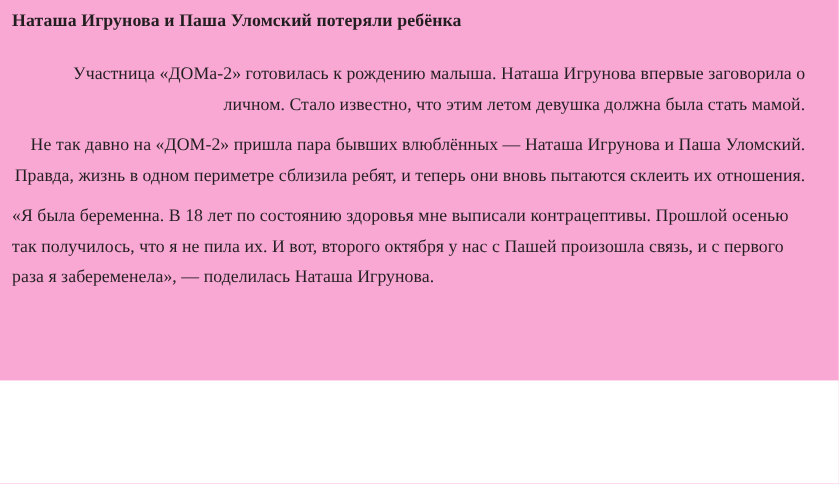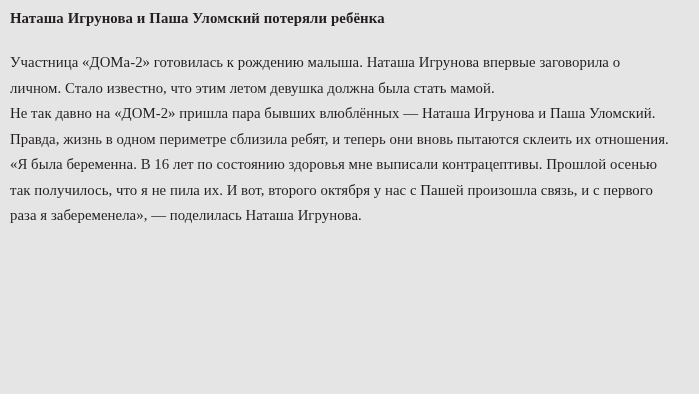--- a/index.html
+++ b/index.html
@@ -10,52 +10,53 @@
     width: 699px;
     height: 403px;
     background: #ffffff;
     font-family: "Liberation Serif", serif;
     color: #231f20;
     overflow: hidden;
   }
   .page {
     box-sizing: border-box;
     width: 699px;
-    height: 394px;
+    height: 317px;
     padding: 8px 28px 0 10px;
-    background: #e5e5e5;
+    background: #f9a8d4;
   }
   .headline {
     font-family: "Liberation Serif", serif;
     font-size: 14.8px;
     line-height: 20px;
     color: #231f20;
     margin: 0 0 22px 0;
     letter-spacing: 0.1px;
   }
   .para {
     font-family: "Liberation Serif", serif;
     font-size: 14.8px;
     line-height: 25.5px;
     color: #231f20;
     margin: 0;
     text-align: left;
     letter-spacing: 0.05px;
   }
   .para + .para {
-    margin-top: 0;
+    margin-top: 8px;
   }
   .gap-large {
     margin-top: 22px;
+    text-align: right;
   }
   .gap-none {
     margin-top: 0;
   }
 </style>
 </head>
 <body>
 
 <div class="page">
   <h1 class="headline">Наташа Игрунова и Паша Уломский потеряли ребёнка</h1>
   <p class="para gap-large">Участница «ДОМа-2» готовилась к рождению малыша. Наташа Игрунова впервые заговорила о личном. Стало известно, что этим летом девушка должна была стать мамой.</p>
   <p class="para gap-large">Не так давно на «ДОМ-2» пришла пара бывших влюблённых — Наташа Игрунова и Паша Уломский. Правда, жизнь в одном периметре сблизила ребят, и теперь они вновь пытаются склеить их отношения.</p>
-  <p class="para gap-none">«Я была беременна. В 16 лет по состоянию здоровья мне выписали контрацептивы. Прошлой осенью так получилось, что я не пила их. И вот, второго октября у нас с Пашей произошла связь, и с первого раза я забеременела», — поделилась Наташа Игрунова.</p>
+  <p class="para gap-none">«Я была беременна. В 18 лет по состоянию здоровья мне выписали контрацептивы. Прошлой осенью так получилось, что я не пила их. И вот, второго октября у нас с Пашей произошла связь, и с первого раза я забеременела», — поделилась Наташа Игрунова.</p>
 </div>
 
 </body></html>

